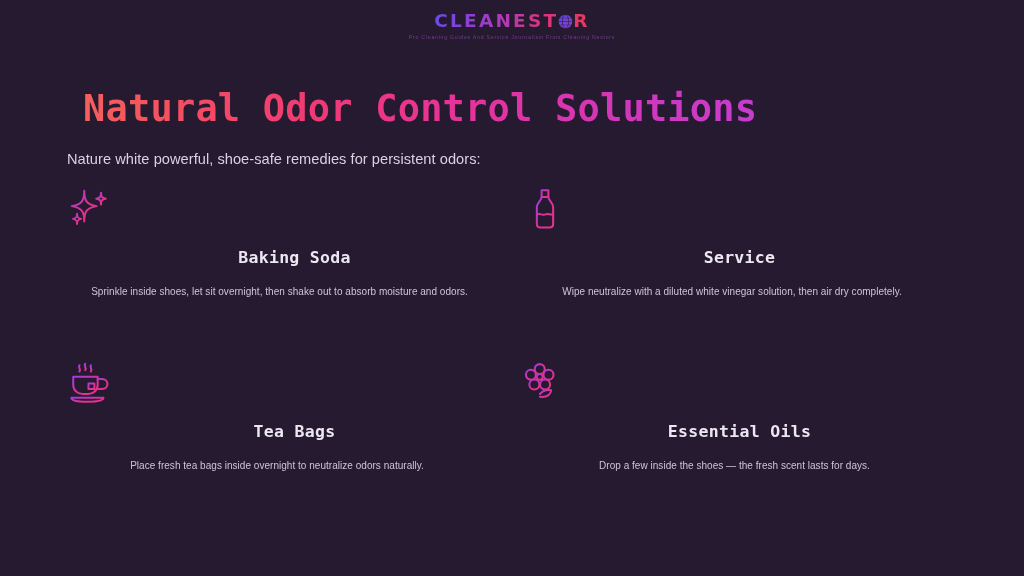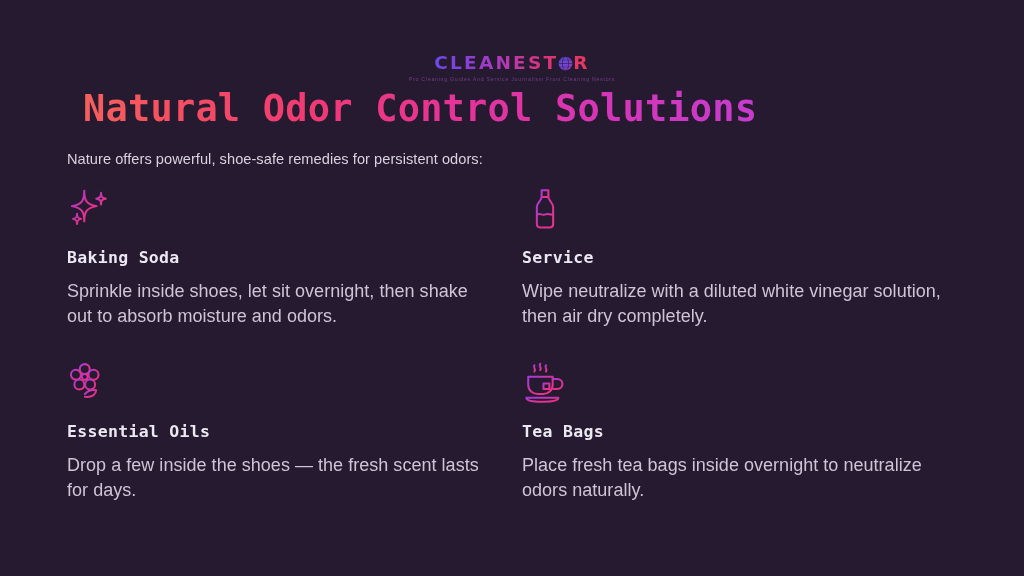--- a/index.html
+++ b/index.html
@@ -37,21 +37,20 @@
     font-family: "DejaVu Sans", sans-serif;
     font-weight: 700;
     font-size: 18.5px;
     letter-spacing: 2.2px;
     background: linear-gradient(90deg, #6b4ae8 0%, #8b3fd6 22%, #b03ab4 45%, #d8357f 68%, #e8385f 100%);
     -webkit-background-clip: text;
     background-clip: text;
     color: transparent;
     -webkit-text-fill-color: transparent;
     position: relative;
-    margin-top: 42px;
   }
   .brand-globe {
     display: inline-block;
     position: relative;
     width: 15px;
     height: 15px;
     vertical-align: -2px;
     margin: 0 0px;
   }
   .brand-globe svg { display: block; }
@@ -101,40 +100,41 @@
     position: absolute;
     left: 67px;
     top: 186px;
     width: 890px;
     display: grid;
     grid-template-columns: 455px 435px;
     grid-template-rows: 174px auto;
   }
   .card {
     position: relative;
+    text-align: center;
   }
   .card-icon {
     width: 46px;
     height: 46px;
     display: block;
     margin-bottom: 16px;
   }
   .card-icon svg { display: block; width: 46px; height: 46px; }
   .card-title {
     margin: 0 0 11px 0;
     font-family: "DejaVu Sans Mono", monospace;
     font-weight: 700;
     font-size: 16.5px;
     line-height: 20px;
     letter-spacing: 0.3px;
     color: #ece8f2;
   }
   .card-body {
     margin: 0;
-    font-size: 18px;
+    font-size: 10px;
     line-height: 25px;
     color: #cdc5d6;
     max-width: 425px;
     letter-spacing: 0.03px;
   }
   .card.right .card-body { max-width: 420px; }
 </style>
 </head>
 <body>
 
@@ -154,21 +154,21 @@
           <path d="M1 12 H23" stroke="#2b1d42" stroke-width="1.3" opacity="0.75"></path>
           <path d="M3 6.5 H21 M3 17.5 H21" stroke="#2b1d42" stroke-width="1.1" opacity="0.6"></path>
         </svg>
       </span><span>R</span>
     </div>
     <div class="brand-tagline">Pro Cleaning Guides And Service Journalism From Cleaning Nestors</div>
   </div>
 
   <h1 class="page-title">Natural Odor Control Solutions</h1>
 
-  <p class="intro">Nature offers powerful, shoe-safe remedies for persistent odors:</p>
+  <p class="intro">Nature white powerful, shoe-safe remedies for persistent odors:</p>
 
   <div class="grid">
 
     <svg width="0" height="0" style="position:absolute" aria-hidden="true">
       <defs>
         <linearGradient id="iconGrad" x1="0" y1="0" x2="1" y2="1">
           <stop offset="0%" stop-color="#a33ae0"></stop>
           <stop offset="55%" stop-color="#d9338f"></stop>
           <stop offset="100%" stop-color="#f0318f"></stop>
         </linearGradient>
@@ -194,48 +194,48 @@
           <path d="M20.5 11.5 C20.5 15 15.5 17.5 15.5 22 V40 C15.5 42 16.7 43.2 18.6 43.2 H29.4 C31.3 43.2 32.5 42 32.5 40 V22 C32.5 17.5 27.5 15 27.5 11.5"></path>
           <path d="M15.5 22.5 H32.5"></path>
           <path d="M15.5 36.5 H32.5"></path>
           <path d="M15.5 29.8 C18.5 27.8 21.5 31.2 24.5 29.6 C27.5 28 30 30.6 32.5 29.4"></path>
         </svg>
       </span>
       <h2 class="card-title">Service</h2>
       <p class="card-body">Wipe neutralize with a diluted white vinegar solution, then air dry completely.</p>
     </div>
 
+    <div class="card right">
+      <span class="card-icon">
+        <svg viewBox="0 0 48 48" xmlns="http://www.w3.org/2000/svg" fill="none" stroke="url(#iconGrad)" stroke-width="2.1" stroke-linecap="round" stroke-linejoin="round">
+          <path d="M13 5.5 C11 7.5 15 9.5 13 12"></path>
+          <path d="M19 4 C17 6 21 8 19 10.5"></path>
+          <path d="M25 5.5 C23 7.5 27 9.5 25 12"></path>
+          <path d="M6.5 17.5 H32 V26 C32 31.5 27.4 35.4 22 35.4 H16.5 C11.1 35.4 6.5 31.5 6.5 26 Z"></path>
+          <path d="M32 19.8 H36.6 C40 19.8 42.2 22.2 42.2 25 C42.2 27.8 40 30.2 36.6 30.2 H32.6"></path>
+          <path d="M4.5 39.5 H38 C38 42 33 43.6 21.2 43.6 C9.5 43.6 4.5 42 4.5 39.5 Z"></path>
+          <path d="M25.5 17.5 V24.5"></path>
+          <path d="M22.4 24.5 H28.6 V30.2 H22.4 Z"></path>
+        </svg>
+      </span>
+      <h2 class="card-title">Tea Bags</h2>
+      <p class="card-body">Place fresh tea bags inside overnight to neutralize odors naturally.</p>
+    </div>
+
     <div class="card left">
       <span class="card-icon">
         <svg viewBox="0 0 48 48" xmlns="http://www.w3.org/2000/svg" fill="none" stroke="url(#iconGrad)" stroke-width="2.1" stroke-linecap="round" stroke-linejoin="round">
           <circle cx="18.5" cy="9.5" r="5.2"></circle>
           <circle cx="9.3" cy="15.4" r="5.2"></circle>
           <circle cx="27.7" cy="15.4" r="5.2"></circle>
           <circle cx="12.9" cy="25.6" r="5.2"></circle>
           <circle cx="24.1" cy="25.6" r="5.2"></circle>
           <circle cx="18.5" cy="17.6" r="3.1"></circle>
           <path d="M18.5 28 V44"></path>
           <path d="M18.7 35.5 C22 31.6 27.6 31.2 30.4 31.6 C30.2 35 27.2 39.3 18.7 38.4"></path>
         </svg>
       </span>
       <h2 class="card-title">Essential Oils</h2>
       <p class="card-body">Drop a few inside the shoes — the fresh scent lasts for days.</p>
     </div>
 
-    <div class="card right">
-      <span class="card-icon">
-        <svg viewBox="0 0 48 48" xmlns="http://www.w3.org/2000/svg" fill="none" stroke="url(#iconGrad)" stroke-width="2.1" stroke-linecap="round" stroke-linejoin="round">
-          <path d="M13 5.5 C11 7.5 15 9.5 13 12"></path>
-          <path d="M19 4 C17 6 21 8 19 10.5"></path>
-          <path d="M25 5.5 C23 7.5 27 9.5 25 12"></path>
-          <path d="M6.5 17.5 H32 V26 C32 31.5 27.4 35.4 22 35.4 H16.5 C11.1 35.4 6.5 31.5 6.5 26 Z"></path>
-          <path d="M32 19.8 H36.6 C40 19.8 42.2 22.2 42.2 25 C42.2 27.8 40 30.2 36.6 30.2 H32.6"></path>
-          <path d="M4.5 39.5 H38 C38 42 33 43.6 21.2 43.6 C9.5 43.6 4.5 42 4.5 39.5 Z"></path>
-          <path d="M25.5 17.5 V24.5"></path>
-          <path d="M22.4 24.5 H28.6 V30.2 H22.4 Z"></path>
-        </svg>
-      </span>
-      <h2 class="card-title">Tea Bags</h2>
-      <p class="card-body">Place fresh tea bags inside overnight to neutralize odors naturally.</p>
-    </div>
-
   </div>
 </div>
 
 </body></html>

